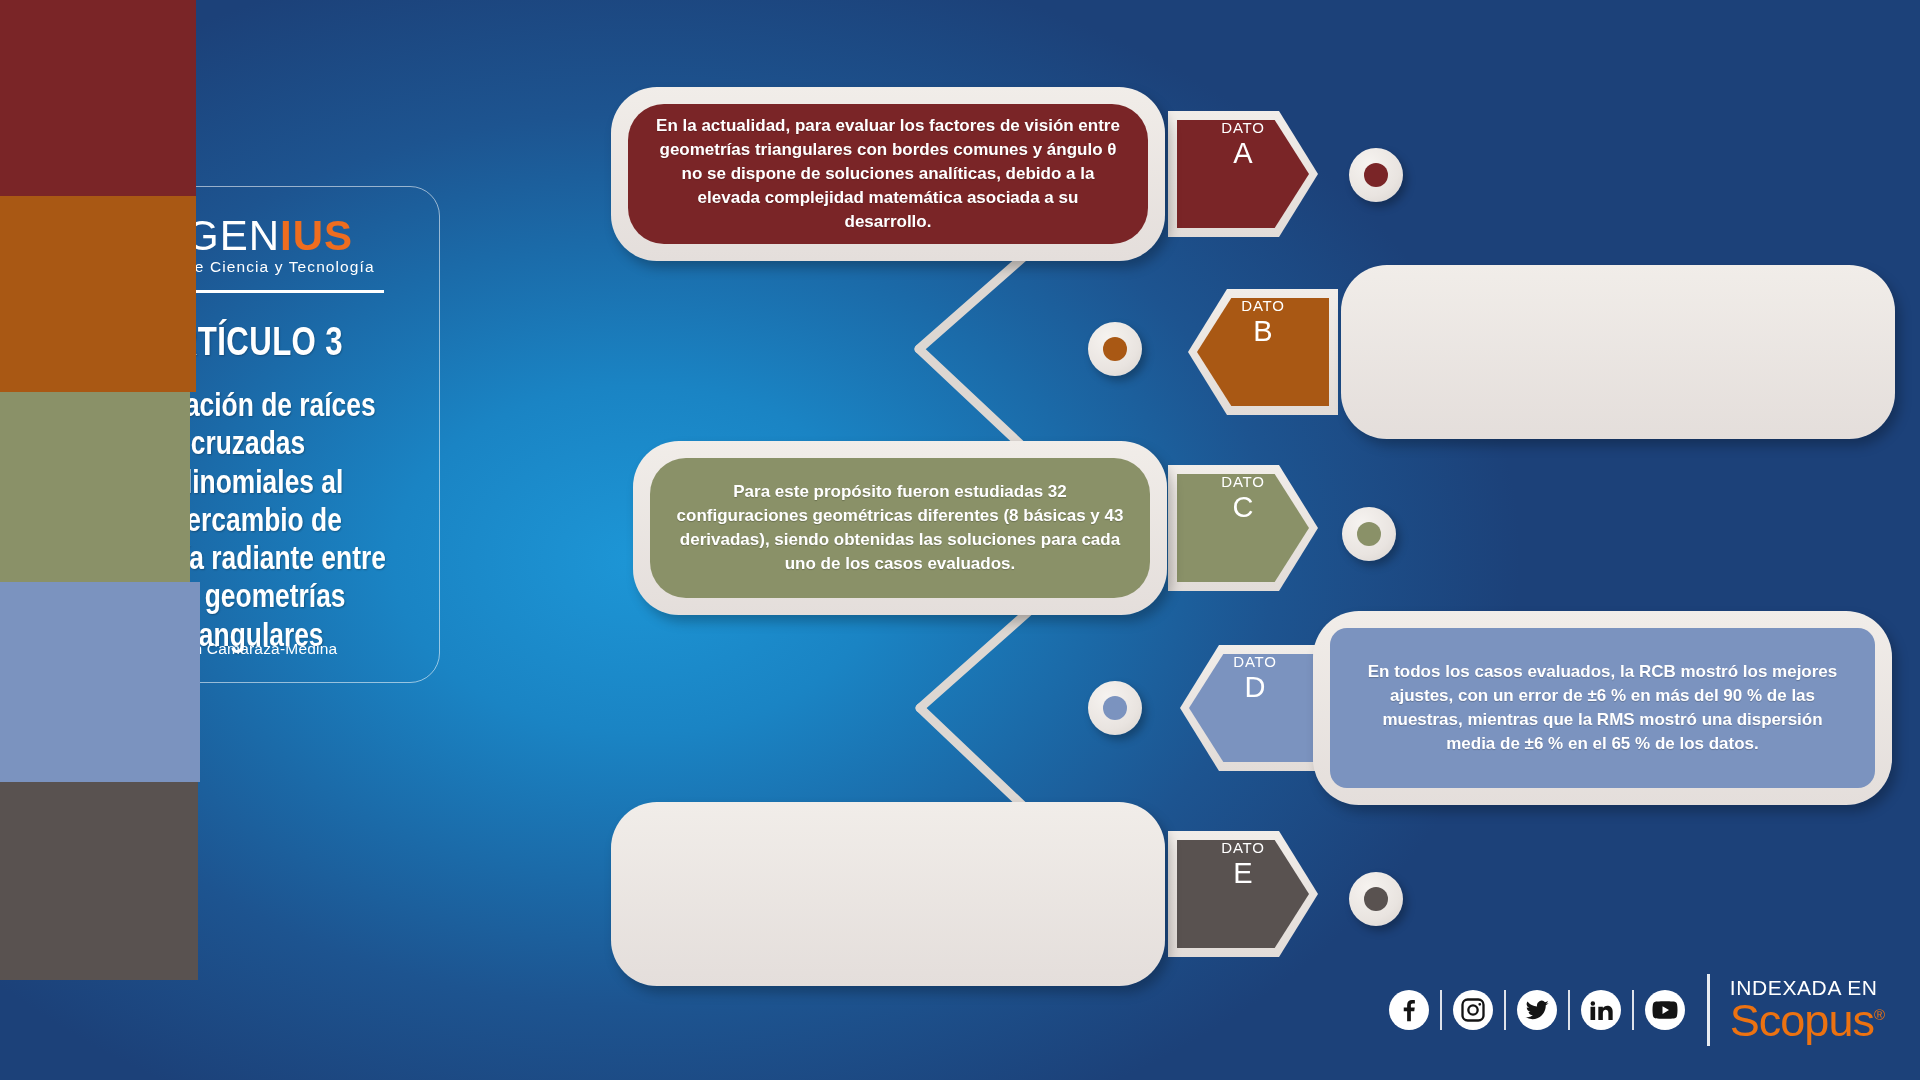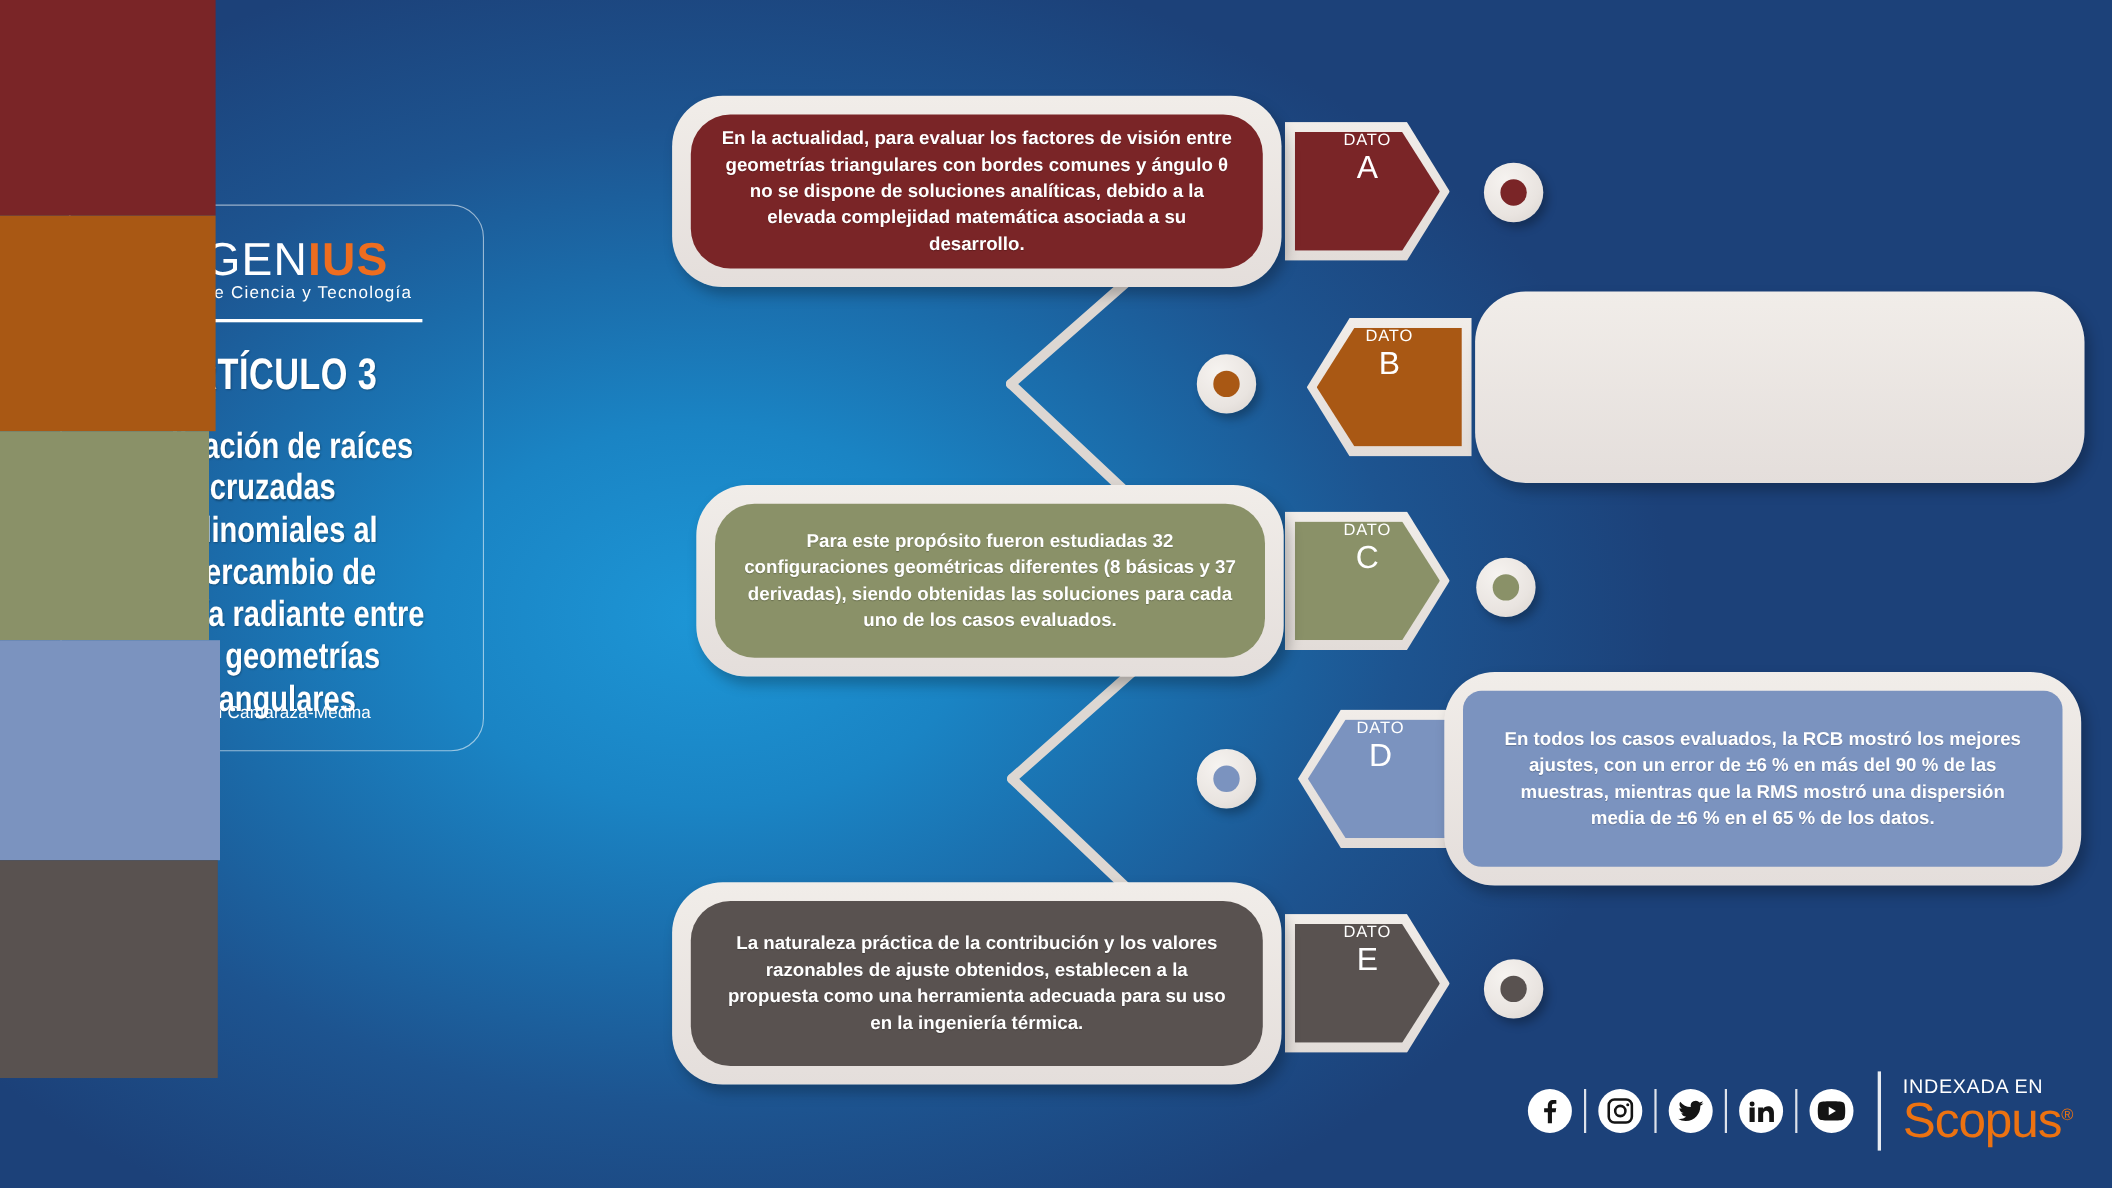--- a/index.html
+++ b/index.html
@@ -96,21 +96,21 @@
   .node i{position:absolute;left:15px;top:15px;width:24px;height:24px;border-radius:50%;display:block;}
 
   
   #footer{position:absolute;right:36px;bottom:34px;display:flex;align-items:center;gap:0px;}
   .soc{width:40px;height:40px;border-radius:50%;background:#ffffff;
        display:flex;align-items:center;justify-content:center;}
   .soc svg{display:block;}
   .sep{width:2px;height:40px;background:#ffffff;opacity:.85;margin:0 11px;}
   .bigsep{width:3px;height:72px;background:#ffffff;opacity:.9;margin:0 20px 0 22px;}
   .idx{display:flex;flex-direction:column;justify-content:center;}
-  .idx .t1{color:#ffffff;font-size:18px;letter-spacing:.6px;line-height:1.05;}
+  .idx .t1{color:#ffffff;font-size:21px;letter-spacing:.6px;line-height:1.05;}
   .idx .t2{color:#ec7211;font-size:45px;line-height:1;letter-spacing:-1px;margin-top:-2px;position:relative;}
   .idx .t2 sup{font-size:15px;vertical-align:super;}
 </style>
 </head>
 <body>
 
 <div id="stage"></div>
 
 <div id="leftPanel">
   <div class="logo">
@@ -160,21 +160,21 @@
     </div>
     <div class="row"></div>
     <div class="ring" style="left: 956px; top: 433px; width: 190px; height: 190px; background: rgb(138, 145, 104);"></div>
     <div class="badge-outline chev-right" style="left: 1168px; top: 465px;"></div>
     <div class="badge-body chev-right" style="left: 1177px; top: 474px; background: rgb(138, 145, 104);">
       <span class="lbl">DATO</span>
       <span class="ltr">C</span>
     </div>
     <div class="card-outline" style="left: 633px; top: 441px; width: 534px; height: 174px;"></div>
     <div class="card-body" style="left: 650px; top: 458px; width: 500px; height: 140px; background: rgb(138, 145, 104);">
-      <span>Para este propósito fueron estudiadas 32 configuraciones geométricas diferentes (8 básicas y 37 derivadas), siendo obtenidas las soluciones para cada uno de los casos evaluados.</span>
+      <span>Para este propósito fueron estudiadas 32 configuraciones geométricas diferentes (8 básicas y 43 derivadas), siendo obtenidas las soluciones para cada uno de los casos evaluados.</span>
     </div>
     <div class="node" style="left: 1342px; top: 507px;">
       <i style="background: rgb(138, 145, 104);"></i>
     </div>
     <div class="row"></div>
     <div class="ring" style="left: 1322px; top: 608px; width: 200px; height: 200px; background: rgb(123, 147, 191);"></div>
     <div class="badge-outline chev-left" style="left: 1180px; top: 645px;"></div>
     <div class="badge-body chev-left" style="left: 1189px; top: 654px; background: rgb(123, 147, 191);">
       <span class="lbl">DATO</span>
       <span class="ltr">D</span>
@@ -187,23 +187,20 @@
       <i style="background: rgb(123, 147, 191);"></i>
     </div>
     <div class="row"></div>
     <div class="ring" style="left: 968px; top: 795px; width: 198px; height: 198px; background: rgb(89, 82, 80);"></div>
     <div class="badge-outline chev-right" style="left: 1168px; top: 831px;"></div>
     <div class="badge-body chev-right" style="left: 1177px; top: 840px; background: rgb(89, 82, 80);">
       <span class="lbl">DATO</span>
       <span class="ltr">E</span>
     </div>
     <div class="card-outline" style="left: 611px; top: 802px; width: 554px; height: 184px;"></div>
-    <div class="card-body" style="left: 628px; top: 819px; width: 520px; height: 150px; background: rgb(89, 82, 80);">
-      <span>La naturaleza práctica de la contribución y los valores razonables de ajuste obtenidos, establecen a la propuesta como una herramienta adecuada para su uso en la ingeniería térmica.</span>
-    </div>
     <div class="node" style="left: 1349px; top: 872px;">
       <i style="background: rgb(89, 82, 80);"></i>
     </div>
   </div>
 
 <div id="footer">
   <div class="soc">
     <svg width="30" height="30" viewBox="0 0 24 24">
         <path fill="#141414" d="M13.5 21v-8h2.7l.4-3h-3.1V8.2c0-.9.25-1.45 1.5-1.45h1.7V4.1C16.4 4.05 15.5 4 14.4 4c-2.3 0-3.9 1.4-3.9 4v2H7.8v3h2.7v8z"></path>
       </svg>

